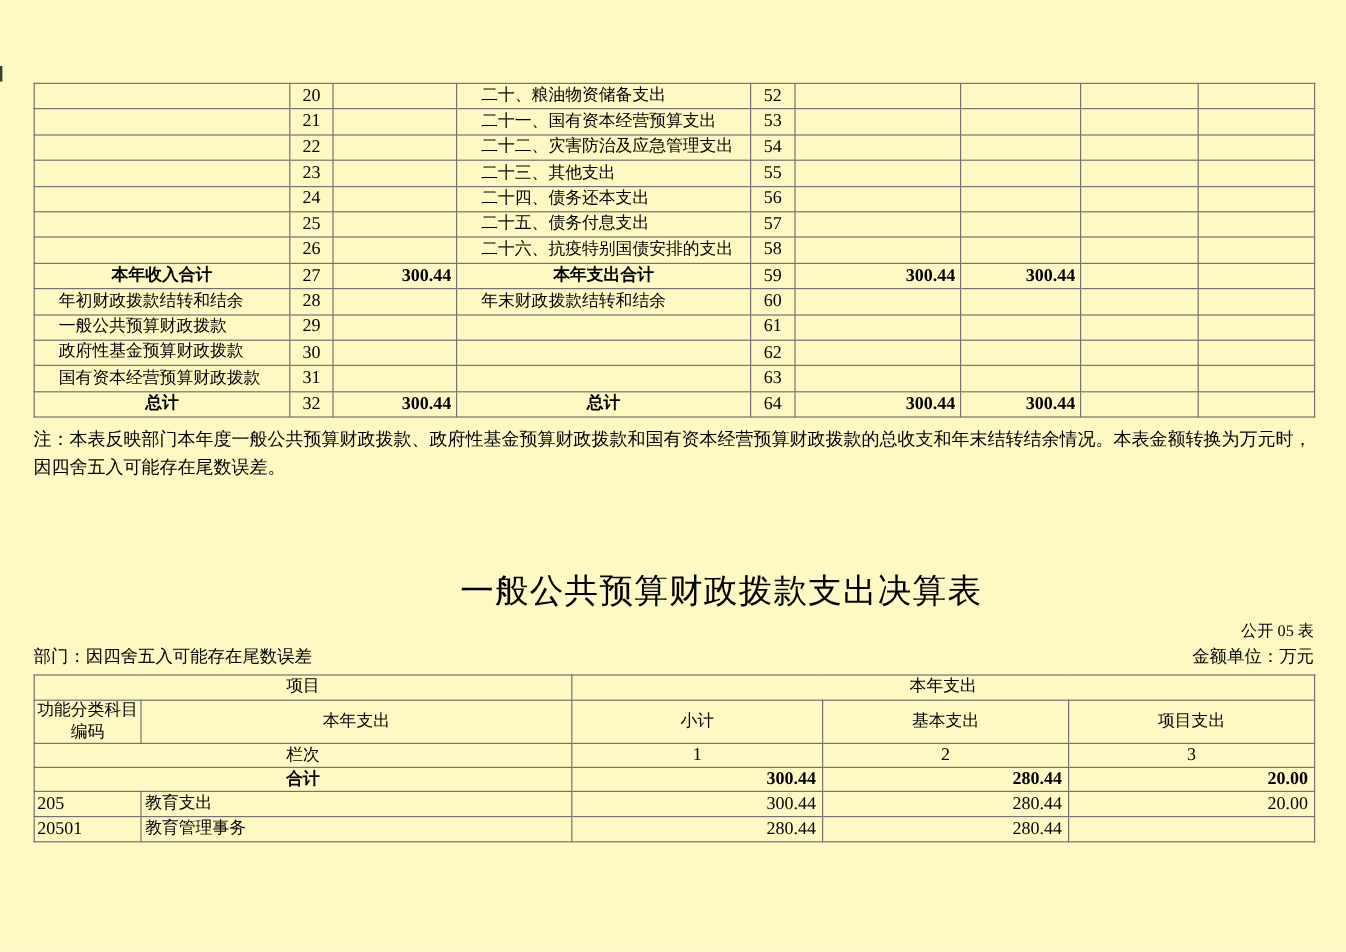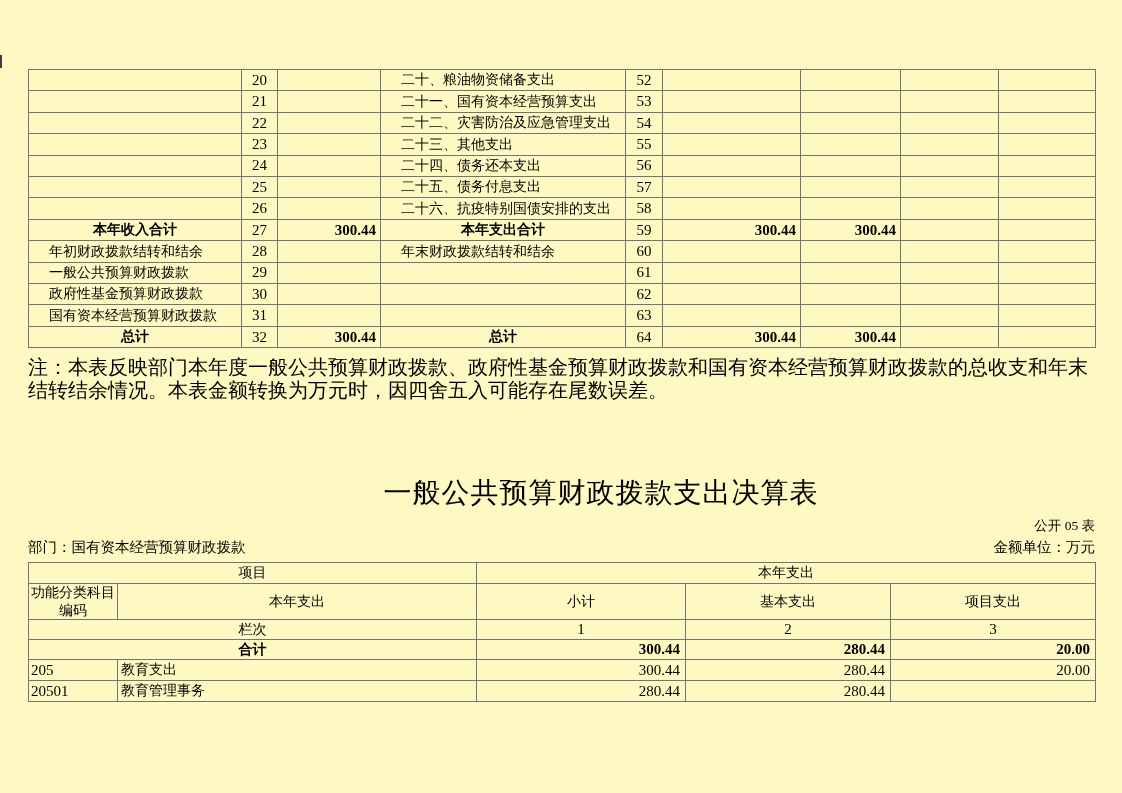--- a/index.html
+++ b/index.html
@@ -17,21 +17,21 @@
   .t1{top:69px;width:1067px;}
   .t1 tr{height:21.4px;}
   .t1 td{white-space:nowrap;}
   .t1 .item{text-align:left;padding-left:20px;}
   .t1 .num{text-align:center;font-size:15px;}
   .t1 .val{text-align:right;padding-right:4px;font-size:15px;}
   .c{text-align:center !important;padding-left:0 !important;}
   .b{font-weight:bold;}
 
   
-  .note{position:absolute;left:28px;top:356px;width:1069px;font-size:20px;line-height:23px;}
+  .note{position:absolute;left:28px;top:356px;width:1069px;font-size:15px;line-height:23px;}
 
   
   .title2{position:absolute;left:0;top:474px;width:1122px;margin:0;text-align:center;
           font-size:28px;font-weight:normal;letter-spacing:1px;padding-left:40px;}
   .meta-code{position:absolute;right:27px;top:517px;font-size:13.5px;}
   .meta-dept{position:absolute;left:28px;top:538px;font-size:14.5px;}
   .meta-unit{position:absolute;right:27px;top:538px;font-size:14.5px;}
 
   
   .t2{top:562px;width:1067px;}
@@ -210,21 +210,21 @@
           <td class="val b"></td>
           <td class="val b"></td>
         </tr>
       </tbody>
   </table>
 
   <div class="note">注：本表反映部门本年度一般公共预算财政拨款、政府性基金预算财政拨款和国有资本经营预算财政拨款的总收支和年末结转结余情况。本表金额转换为万元时，因四舍五入可能存在尾数误差。</div>
 
   <h1 class="title2">一般公共预算财政拨款支出决算表</h1>
   <div class="meta-code">公开 05 表</div>
-  <div class="meta-dept">部门：国有资本经营预算财政拨款</div>
+  <div class="meta-dept">部门：因四舍五入可能存在尾数误差</div>
   <div class="meta-unit">金额单位：万元</div>
 
   <table class="t2">
     <colgroup>
       <col style="width:89px">
         <col style="width:359px">
         <col style="width:209px">
       <col style="width:205px">
         <col style="width:205px">
     </colgroup>

